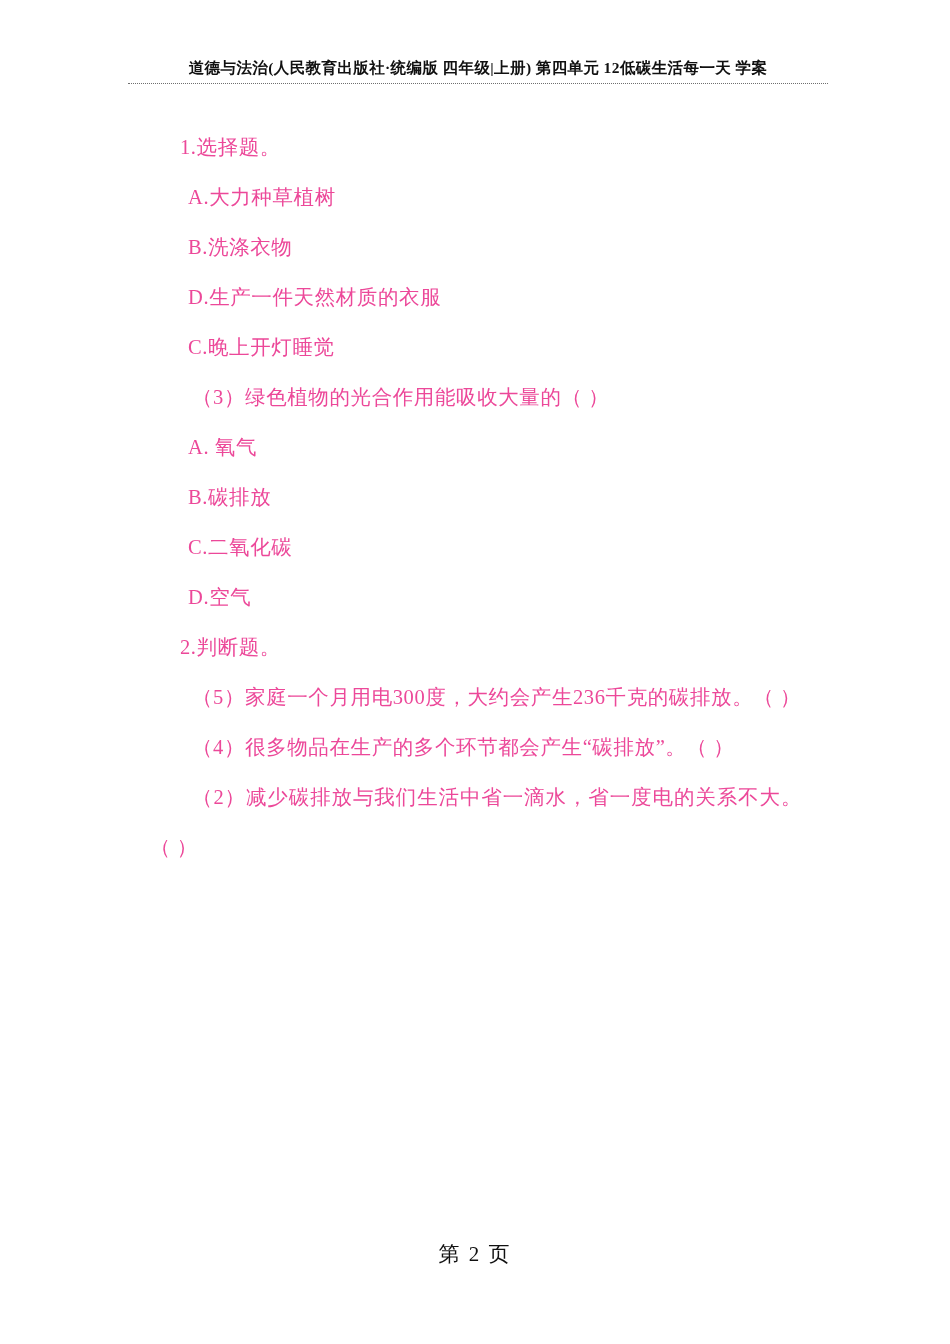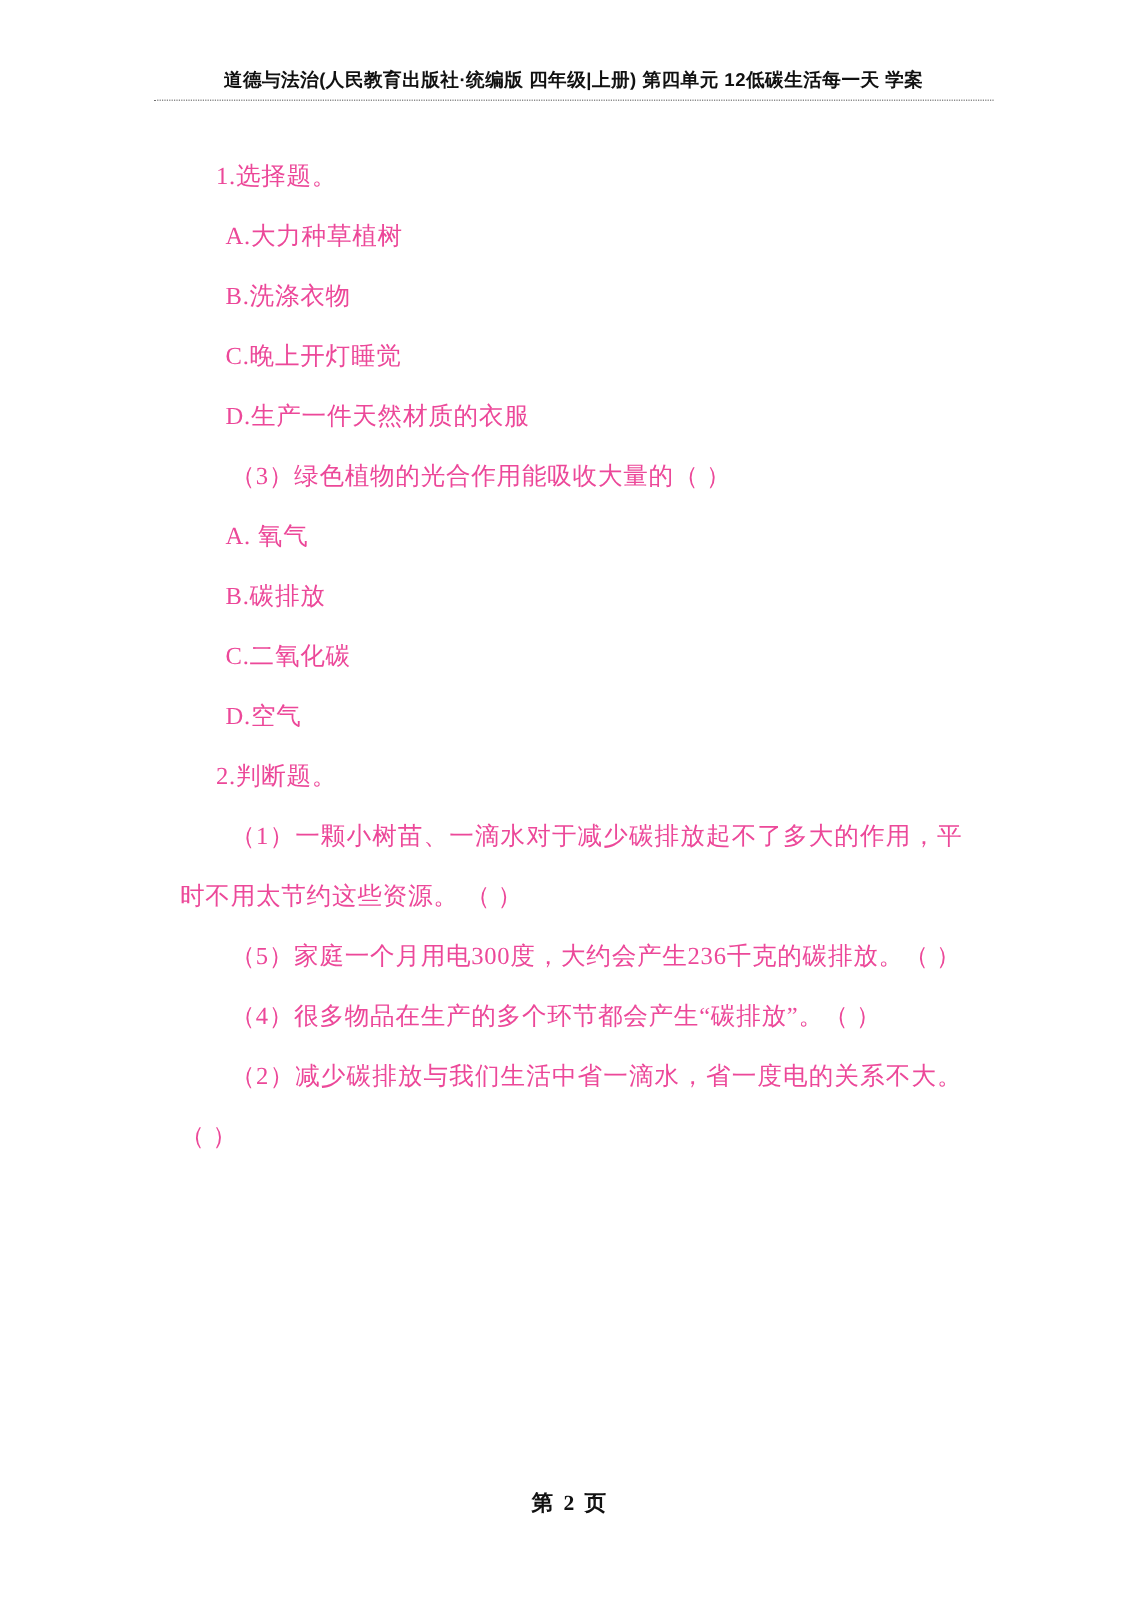--- a/index.html
+++ b/index.html
@@ -26,21 +26,21 @@
   .header {
     position: absolute;
     left: 128px;
     top: 58px;
     width: 700px;
     text-align: center;
     border-bottom: 1px dotted #6f6f6f;
     padding-bottom: 6px;
   }
   .header-title {
-    font-family: Liberation Sans, sans-serif;
+    font-family: Liberation Serif, serif;
     font-size: 15.5px;
     font-weight: 700;
     letter-spacing: 0.4px;
     color: #111111;
     white-space: nowrap;
     line-height: 1.25;
   }
 
   
   .body-area {
@@ -74,55 +74,54 @@
 
   
   .footer {
     position: absolute;
     left: 0;
     right: 0;
     top: 1240px;
     text-align: center;
   }
   .footer-text {
-    font-size: 18px;
-    font-weight: 700;
+    font-size: 21px;
+    font-weight: 400;
     letter-spacing: 2px;
     color: #111111;
   }
 </style>
 </head>
 <body>
 
 <div class="page">
 
   <div class="header">
     <div class="header-title">道德与法治(人民教育出版社·统编版 四年级|上册) 第四单元 12低碳生活每一天 学案</div>
   </div>
 
   <div class="body-area">
 
     <p class="para sec-head">1.选择题。</p>
 
 
     <p class="para choice">A.大力种草植树</p>
     <p class="para choice">B.洗涤衣物</p>
+    <p class="para choice">D.生产一件天然材质的衣服</p>
     <p class="para choice">C.晚上开灯睡觉</p>
-    <p class="para choice">D.生产一件天然材质的衣服</p>
 
     <p class="para question">（3）绿色植物的光合作用能吸收大量的（    ）</p>
 
     <p class="para choice">A. 氧气</p>
     <p class="para choice">B.碳排放</p>
     <p class="para choice">C.二氧化碳</p>
     <p class="para choice">D.空气</p>
 
     <p class="para sec-head">2.判断题。</p>
 
-    <p class="para question">（1）一颗小树苗、一滴水对于减少碳排放起不了多大的作用，平时不用太节约这些资源。    （   ）</p>
 
 
     <p class="para question">（5）家庭一个月用电300度，大约会产生236千克的碳排放。（   ）</p>
 
     <p class="para question">（4）很多物品在生产的多个环节都会产生“碳排放”。（   ）</p>
 
     <p class="para question">（2）减少碳排放与我们生活中省一滴水，省一度电的关系不大。（   ）</p>
 
   </div>
 

